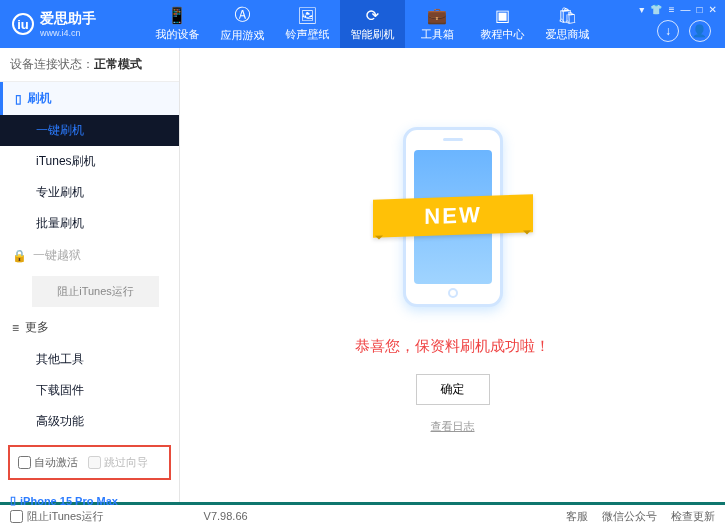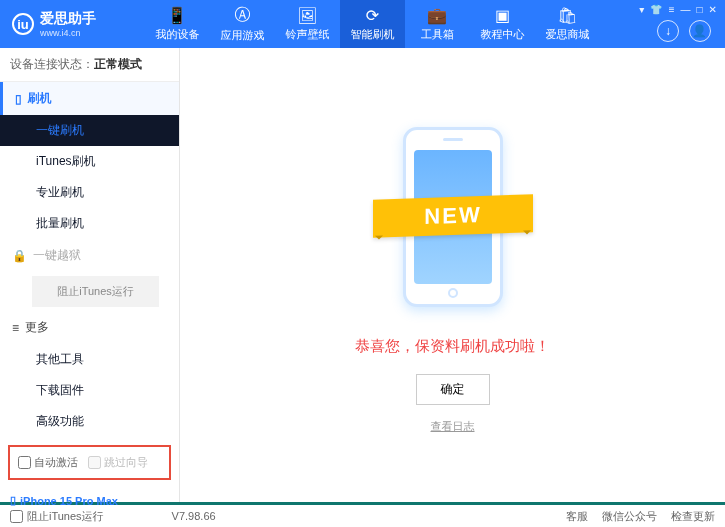--- a/index.html
+++ b/index.html
@@ -168,19 +168,19 @@
     <button class="ok-btn">确定</button>
     <a class="log-link">查看日志</a>
   </div>
 </div>
 
 <div class="footer">
   <label class="footer-left">
     <input type="checkbox" style="">
     <span>阻止iTunes运行</span>
   </label>
-  <span style="margin-left:68px">V7.98.66</span>
+  <span style="margin-left:100px">V7.98.66</span>
   <div class="footer-right">
     <span>客服</span>
     <span>微信公众号</span>
     <span>检查更新</span>
   </div>
 </div>
 
 </body></html>

